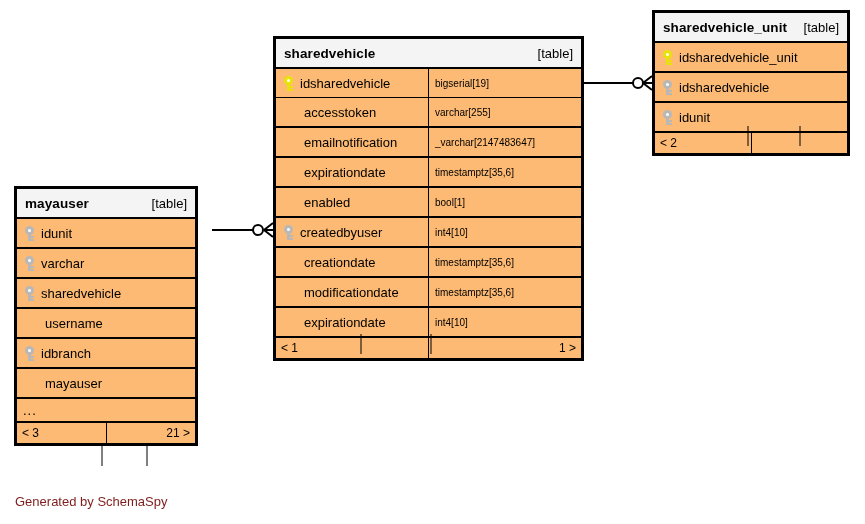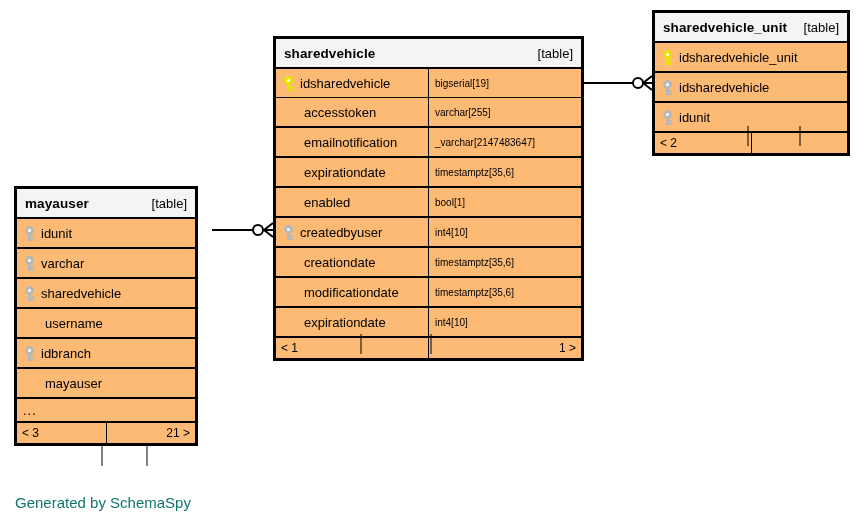--- a/index.html
+++ b/index.html
@@ -167,22 +167,22 @@
   .foot-left  { text-align: left; }
   .foot-right { text-align: right; }
 
   
   .edge {
     position: absolute;
     overflow: visible;
   }
   .caption {
     position: absolute;
-    font-size: 15px;
-    color: #0f766e;
+    font-size: 13px;
+    color: #7f1d1d;
     white-space: nowrap;
   }
 </style>
 </head>
 <body>
 
 <div id="canvas">
 
   <div class="er-table" id="tbl-sharedvehicle_unit" style="left:652px; top:10px; width:198px;">
     <table>

